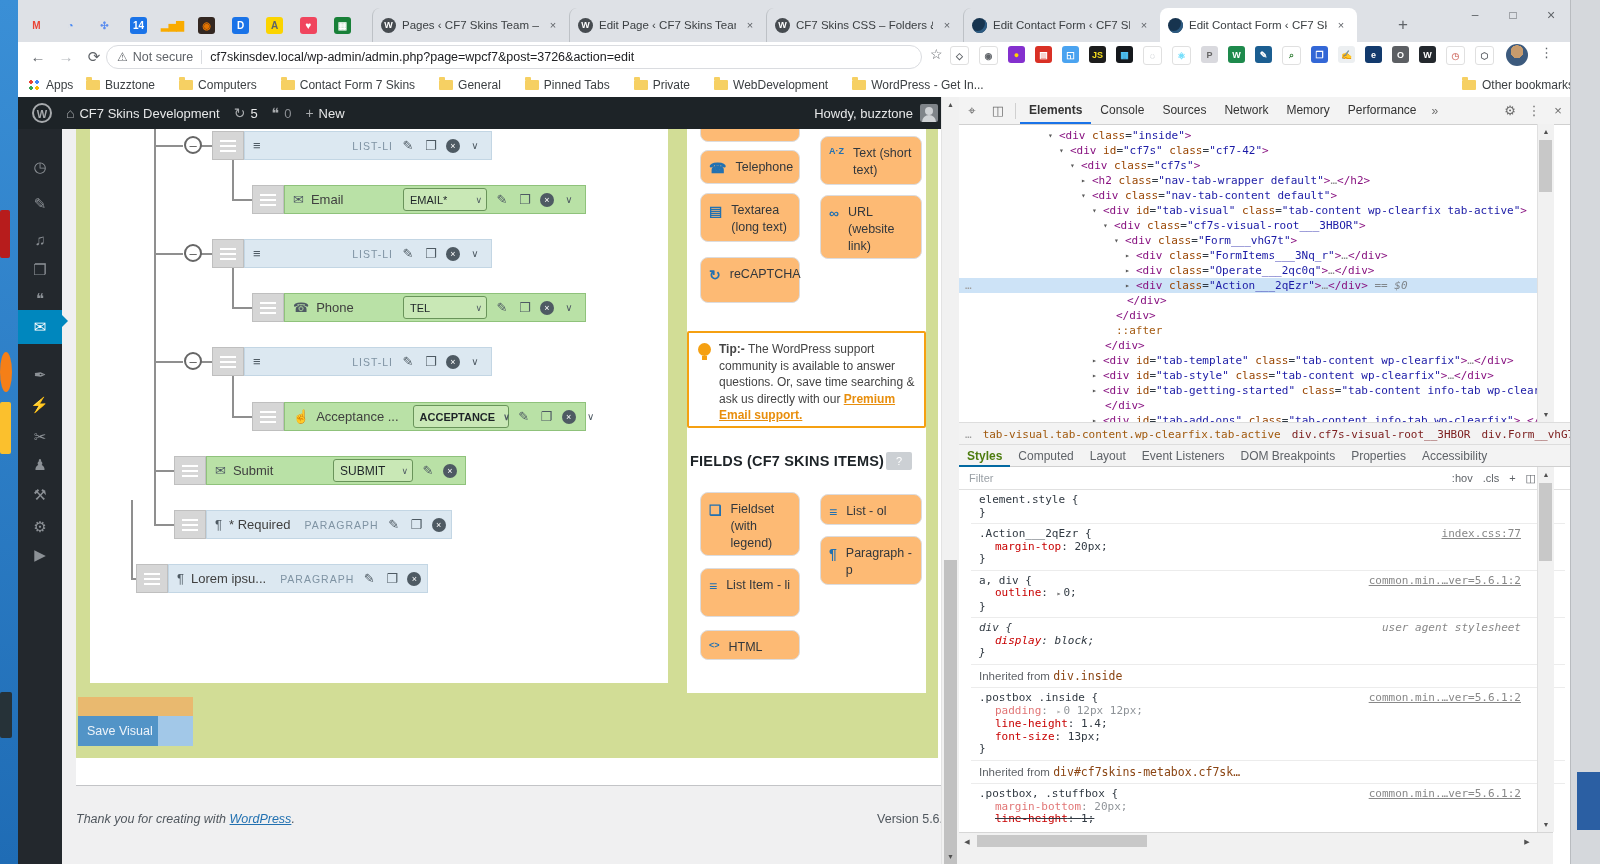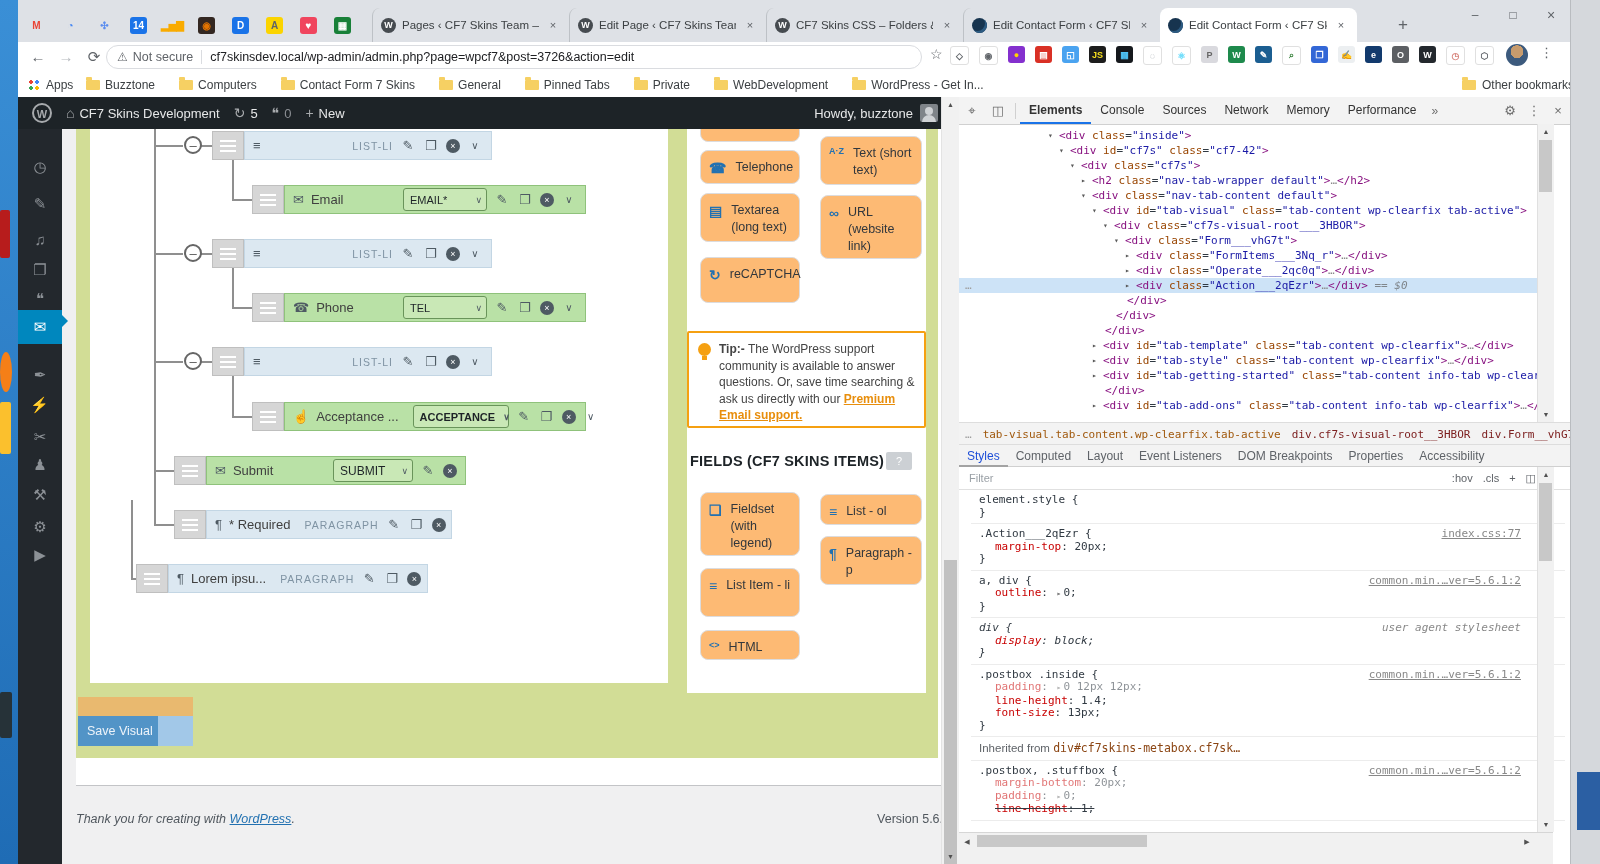--- a/index.html
+++ b/index.html
@@ -156,21 +156,21 @@
 
   .dt-crumbs{position:absolute;left:0;top:325px;width:100%;height:22px;background:#f3f3f3;border-top:1px solid #ddd;
     display:flex;align-items:center;font-size:11px;font-family:"DejaVu Sans Mono","Liberation Mono",monospace;overflow:hidden}
   .crumb{margin-left:11px;white-space:nowrap;color:#7d2020}
   .crumb.first{color:#a0580c}
   .dt-crumbs .gd{margin-left:6px;color:#9e9e9e}
 
   .dt-stabs{position:absolute;left:0;top:347px;width:100%;height:23px;background:#f3f3f3;border-top:1px solid #ddd;border-bottom:1px solid #d0d0d0;
     display:flex;align-items:center;font-size:12px;color:#5f6368;box-sizing:border-box}
   .stab{padding:0 8px;height:22px;line-height:22px}
-  .stab.active{color:#1d4ed8;border-bottom:2px solid #a3a3a3;height:20px;font-weight:normal}
+  .stab.active{color:#4d7c0f;border-bottom:2px solid #0369a1;height:20px;font-weight:bold}
 
   .dt-filter{position:absolute;left:0;top:370px;width:100%;height:23px;border-bottom:1px solid #e0e0e0;display:flex;align-items:center;box-sizing:border-box;padding:0 8px}
   .dt-filter input{border:none;outline:none;font-size:11px;color:#333;width:300px;background:transparent}
   .dt-filter input::placeholder{color:#9aa0a6}
   .ftog{margin-left:auto;display:flex;gap:10px;font-size:11px;color:#5f6368;align-items:flex-start;padding-right:26px}
 
   .dt-rules{position:absolute;left:12px;top:393px;width:594px;height:340px;overflow:hidden;
     font-size:11px;line-height:12.5px;font-family:"DejaVu Sans Mono","Liberation Mono",monospace;color:#303942}
   .rule{border-bottom:1px solid #ececec;padding:4px 6px 4px 8px}
   .rule .r1{display:flex}
@@ -689,20 +689,21 @@
         <div class="dt-row" style="padding-left: 135px;"><span class="dt-arrow">▸</span><span class="tk-t">&lt;h2</span><span class="tk-a"> class</span><span class="tk-p">=</span><span class="tk-v">"nav-tab-wrapper default"</span><span class="tk-t">&gt;</span><span class="tk-d">…</span><span class="tk-t">&lt;/h2&gt;</span></div>
         <div class="dt-row" style="padding-left: 135px;"><span class="dt-arrow">▾</span><span class="tk-t">&lt;div</span><span class="tk-a"> class</span><span class="tk-p">=</span><span class="tk-v">"nav-tab-content default"</span><span class="tk-t">&gt;</span></div>
         <div class="dt-row" style="padding-left: 146px;"><span class="dt-arrow">▾</span><span class="tk-t">&lt;div</span><span class="tk-a"> id</span><span class="tk-p">=</span><span class="tk-v">"tab-visual"</span><span class="tk-a"> class</span><span class="tk-p">=</span><span class="tk-v">"tab-content wp-clearfix tab-active"</span><span class="tk-t">&gt;</span></div>
         <div class="dt-row" style="padding-left: 157px;"><span class="dt-arrow">▾</span><span class="tk-t">&lt;div</span><span class="tk-a"> class</span><span class="tk-p">=</span><span class="tk-v">"cf7s-visual-root___3HBOR"</span><span class="tk-t">&gt;</span></div>
         <div class="dt-row" style="padding-left: 168px;"><span class="dt-arrow">▾</span><span class="tk-t">&lt;div</span><span class="tk-a"> class</span><span class="tk-p">=</span><span class="tk-v">"Form___vhG7t"</span><span class="tk-t">&gt;</span></div>
         <div class="dt-row" style="padding-left: 179px;"><span class="dt-arrow">▸</span><span class="tk-t">&lt;div</span><span class="tk-a"> class</span><span class="tk-p">=</span><span class="tk-v">"FormItems___3Nq_r"</span><span class="tk-t">&gt;</span><span class="tk-d">…</span><span class="tk-t">&lt;/div&gt;</span></div>
         <div class="dt-row" style="padding-left: 179px;"><span class="dt-arrow">▸</span><span class="tk-t">&lt;div</span><span class="tk-a"> class</span><span class="tk-p">=</span><span class="tk-v">"Operate___2qc0q"</span><span class="tk-t">&gt;</span><span class="tk-d">…</span><span class="tk-t">&lt;/div&gt;</span></div>
         <div class="dt-row sel" style="padding-left: 179px;"><span class="gdots">…</span><span class="dt-arrow">▸</span><span class="tk-t">&lt;div</span><span class="tk-a"> class</span><span class="tk-p">=</span><span class="tk-v">"Action___2qEzr"</span><span class="tk-t">&gt;</span><span class="tk-d">…</span><span class="tk-t">&lt;/div&gt;</span><span class="tk-x"> == $0</span></div>
         <div class="dt-row" style="padding-left: 168px;"><span class="tk-t">&lt;/div&gt;</span></div>
         <div class="dt-row" style="padding-left: 157px;"><span class="tk-t">&lt;/div&gt;</span></div>
+        <div class="dt-row" style="padding-left: 157px;"><span class="tk-q">::after</span></div>
         <div class="dt-row" style="padding-left: 146px;"><span class="tk-t">&lt;/div&gt;</span></div>
         <div class="dt-row" style="padding-left: 146px;"><span class="dt-arrow">▸</span><span class="tk-t">&lt;div</span><span class="tk-a"> id</span><span class="tk-p">=</span><span class="tk-v">"tab-template"</span><span class="tk-a"> class</span><span class="tk-p">=</span><span class="tk-v">"tab-content wp-clearfix"</span><span class="tk-t">&gt;</span><span class="tk-d">…</span><span class="tk-t">&lt;/div&gt;</span></div>
         <div class="dt-row" style="padding-left: 146px;"><span class="dt-arrow">▸</span><span class="tk-t">&lt;div</span><span class="tk-a"> id</span><span class="tk-p">=</span><span class="tk-v">"tab-style"</span><span class="tk-a"> class</span><span class="tk-p">=</span><span class="tk-v">"tab-content wp-clearfix"</span><span class="tk-t">&gt;</span><span class="tk-d">…</span><span class="tk-t">&lt;/div&gt;</span></div>
         <div class="dt-row" style="padding-left: 146px;"><span class="dt-arrow">▸</span><span class="tk-t">&lt;div</span><span class="tk-a"> id</span><span class="tk-p">=</span><span class="tk-v">"tab-getting-started"</span><span class="tk-a"> class</span><span class="tk-p">=</span><span class="tk-v">"tab-content info-tab wp-clearfix"</span></div>
         <div class="dt-row" style="padding-left: 146px;"><span class="tk-t">&lt;/div&gt;</span></div>
         <div class="dt-row" style="padding-left: 146px;"><span class="dt-arrow">▸</span><span class="tk-t">&lt;div</span><span class="tk-a"> id</span><span class="tk-p">=</span><span class="tk-v">"tab-add-ons"</span><span class="tk-a"> class</span><span class="tk-p">=</span><span class="tk-v">"tab-content info-tab wp-clearfix"</span><span class="tk-t">&gt;</span><span class="tk-d">…</span><span class="tk-t">&lt;/div&gt;</span></div>
       </div>
 
     <div class="dtsb" style="left:578px;top:27px;height:298px">
       <div class="sbarrow" style="left:0;top:0;width:16px">▲</div>
@@ -761,38 +762,38 @@
           <div>}</div>
         </div>
         <div class="rule">
           <div class="r1">
             <span class="sel1 i">div {</span>
             <span class="lnk ua">user agent stylesheet</span>
           </div>
           <div class="rprop i"><span class="pn">display</span><span>: </span><span>block;</span></div>
           <div class="i">}</div>
         </div>
+        <div class="inh"><span>Inherited from </span><b>div.inside</b></div>
         <div class="rule">
           <div class="r1">
             <span class="sel1">.postbox .inside {</span>
             <span class="lnk">common.min.…ver=5.6.1:2</span>
           </div>
           <div class="rprop dim"><span class="pn">padding</span><span>: </span><span class="sharr">▸</span><span>0 12px 12px;</span></div>
           <div class="rprop"><span class="pn">line-height</span><span>: </span><span>1.4;</span></div>
           <div class="rprop"><span class="pn">font-size</span><span>: </span><span>13px;</span></div>
           <div>}</div>
         </div>
         <div class="inh"><span>Inherited from </span><b>div#cf7skins-metabox.cf7sk…</b></div>
         <div class="rule">
           <div class="r1">
             <span class="sel1">.postbox, .stuffbox {</span>
             <span class="lnk">common.min.…ver=5.6.1:2</span>
           </div>
           <div class="rprop dim"><span class="pn">margin-bottom</span><span>: </span><span>20px;</span></div>
-          <div class="rprop dim"><span class="pn">padding</span><span>: </span><span class="sharr">▸</span><span>0;</span></div>
           <div class="rprop strike"><span class="pn">line-height</span><span>: </span><span>1;</span></div>
         </div>
       </div>
 
     <div class="dtsb" style="left:578px;top:370px;height:365px">
       <div class="sbarrow" style="left:0;top:0;width:16px">▲</div>
       <div class="th" style="top:16px;height:78px"></div>
       <div class="sbarrow" style="left:0;top:350px;width:16px">▼</div>
     </div>
 

